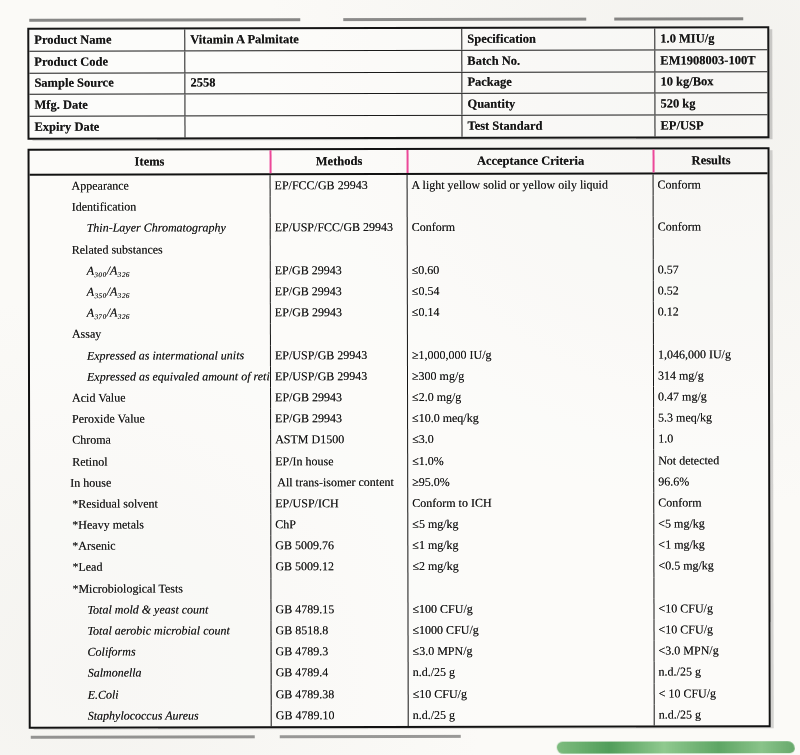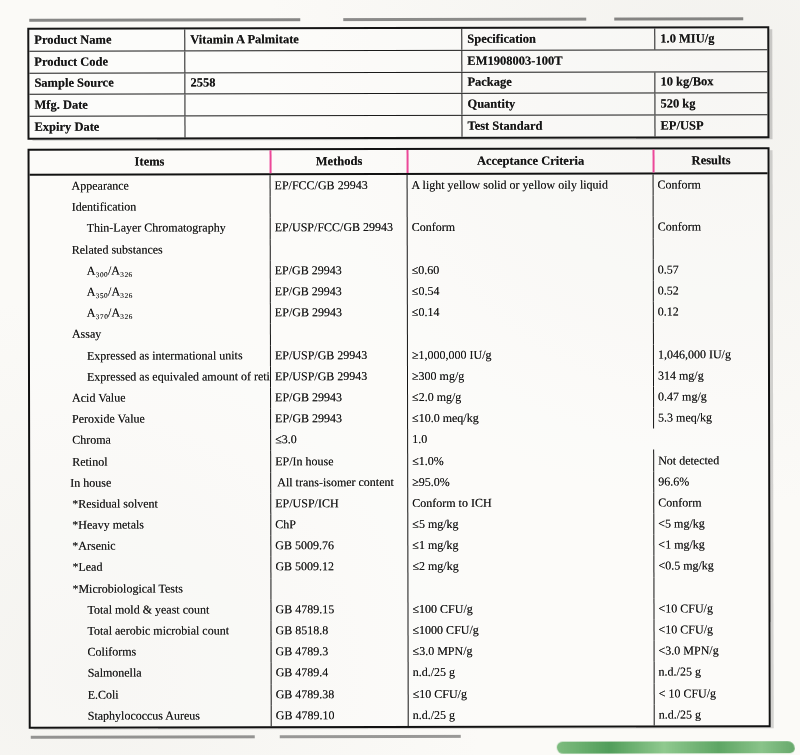--- a/index.html
+++ b/index.html
@@ -53,21 +53,21 @@
     font-size:12.5px;font-weight:bold;white-space:nowrap;
   }
   .hcell:first-child{border-left:none;}
   .mrow{display:grid;grid-template-columns:240px 137px 246px 115px;height:21.2px;}
   .c{
     border-left:1px solid #141414;display:flex;align-items:center;
     padding:0 4px;font-size:12px;white-space:nowrap;overflow:hidden;
   }
   .c:first-child{border-left:none;padding-left:40px;}
   .items span{padding-left:2px;}
-  .items span.indent{padding-left:17px;}
+  .items span.indent{padding-left:17px;font-style:italic;}
 
   
   .green-bar{
     position:absolute;left:556px;top:742px;width:238px;height:12px;
     background:linear-gradient(90deg,
       rgba(108,180,110,.88) 0%, rgba(72,152,82,.95) 22%,
       rgba(125,193,124,.85) 45%, rgba(80,158,88,.92) 68%,
       rgba(118,186,118,.85) 86%, rgba(86,160,92,.9) 100%);
     border-radius:7px 9px 6px 8px;filter:blur(.6px);
   }
@@ -96,20 +96,23 @@
     </div>
 
     <div class="trow scan-text">
       <div class="tcell">
           <span>Product Code</span>
         </div>
       <div class="tcell">
           <span></span>
         </div>
       <div class="tcell">
+          <span>Batch No.</span>
+        </div>
+      <div class="tcell">
           <span>EM1908003-100T</span>
         </div>
     </div>
 
     <div class="trow scan-text">
       <div class="tcell">
           <span>Sample Source</span>
         </div>
       <div class="tcell">
           <span>2558</span>
@@ -339,20 +342,23 @@
       <div class="c">
             <span>5.3 meq/kg</span>
           </div>
     </div>
 
     <div class="mrow scan-text">
       <div class="c items">
             <span>Chroma</span>
           </div>
       <div class="c">
+            <span>ASTM D1500</span>
+          </div>
+      <div class="c">
             <span>≤3.0</span>
           </div>
       <div class="c">
             <span>1.0</span>
           </div>
     </div>
 
     <div class="mrow scan-text">
       <div class="c items">
             <span>Retinol</span>

